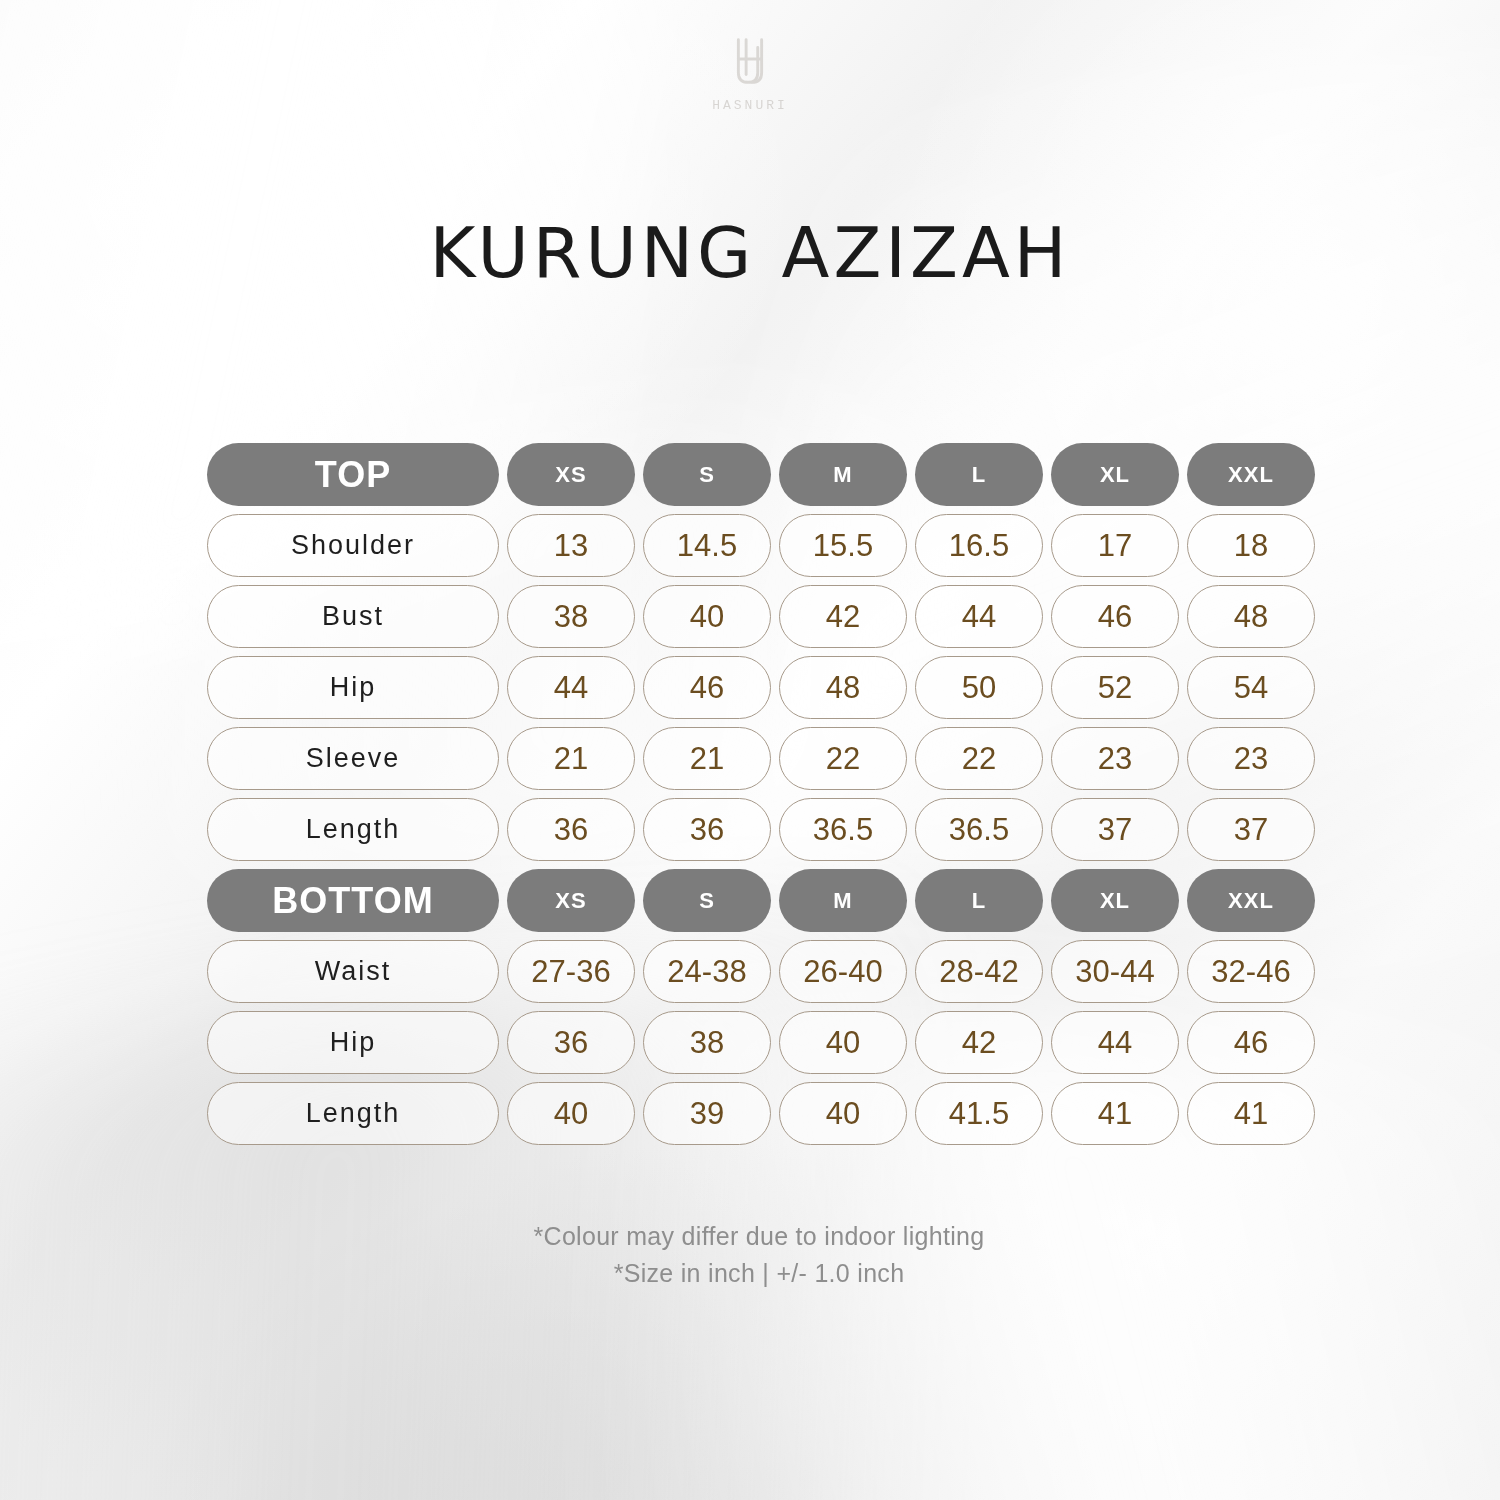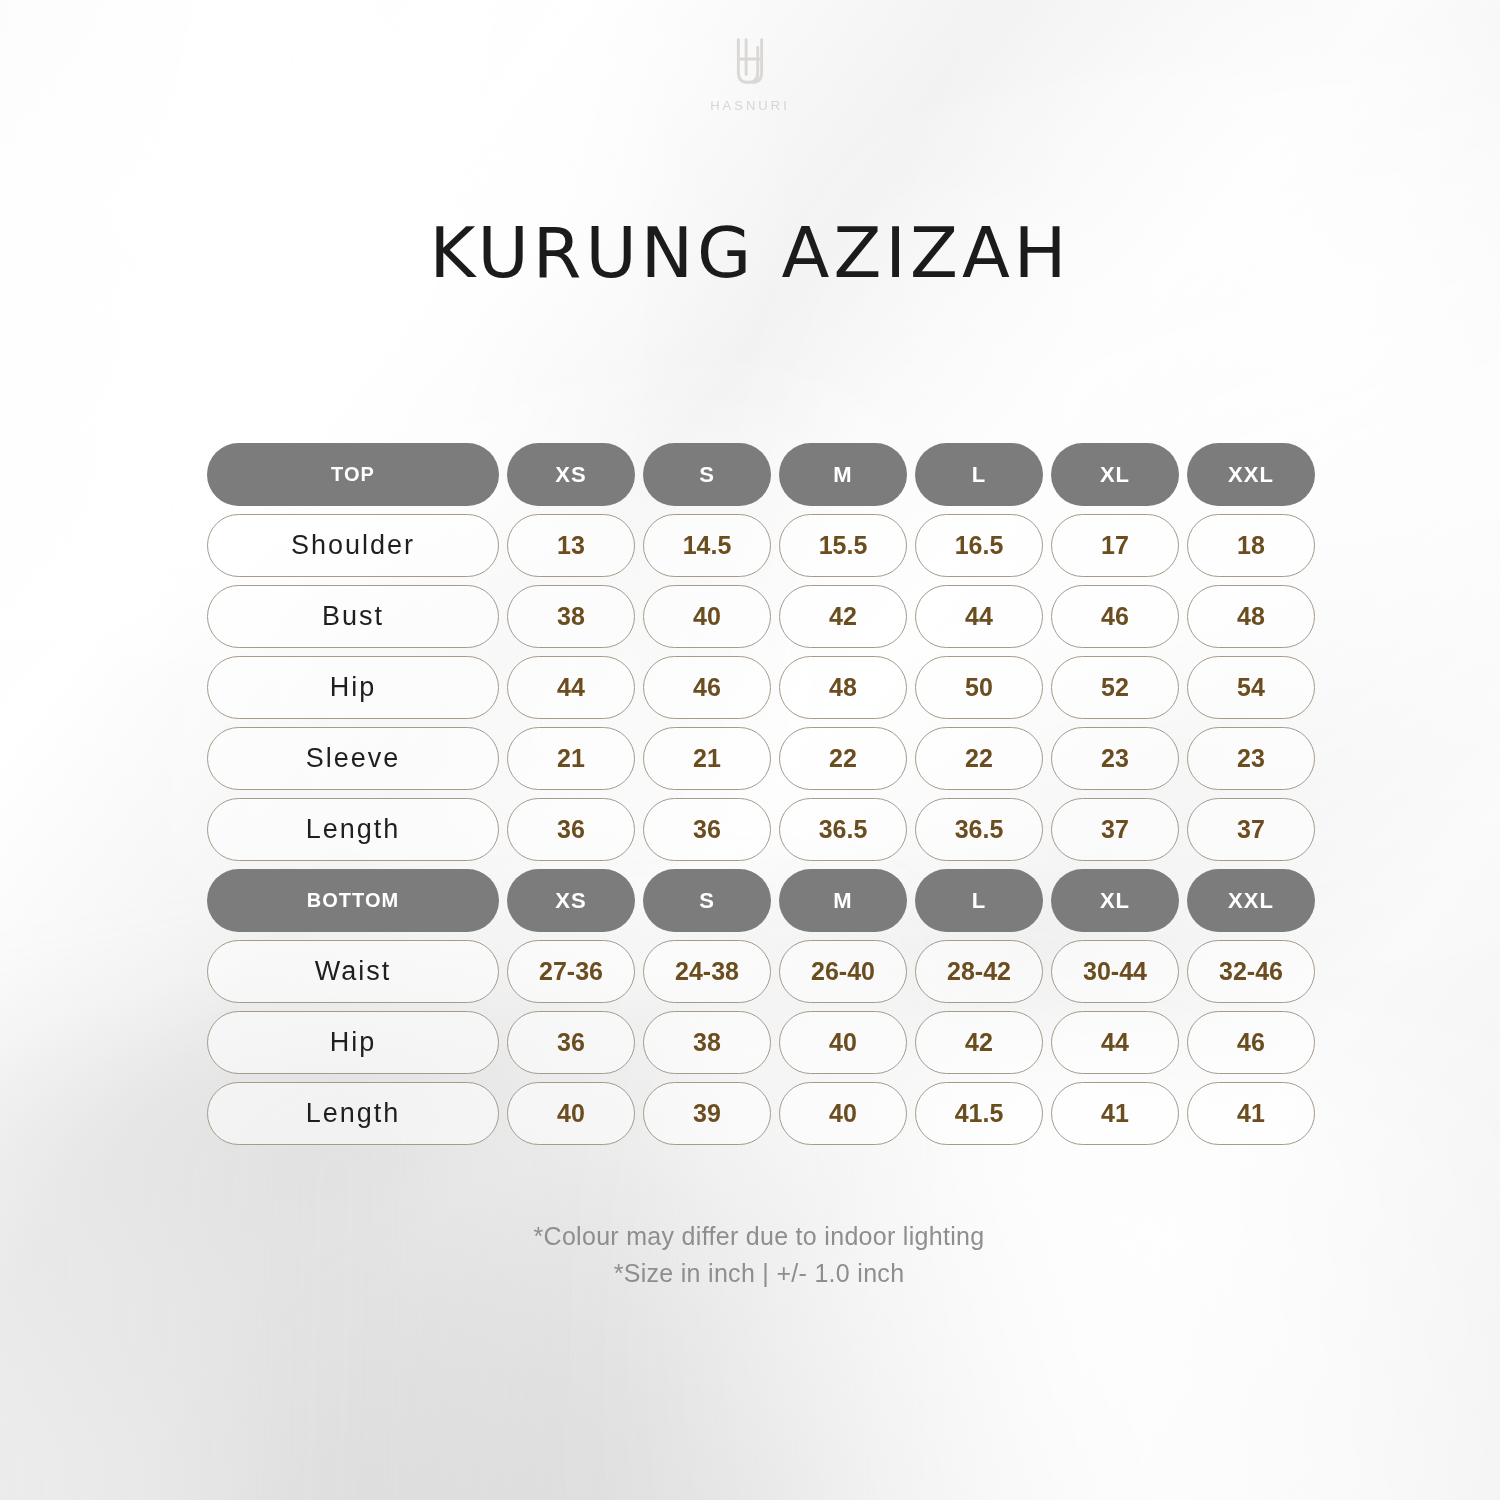--- a/index.html
+++ b/index.html
@@ -82,21 +82,21 @@
   .brand-mark {
     width: 62px;
     height: 62px;
     display: block;
   }
   .brand-name {
     margin-top: 6px;
     font-size: 13px;
     letter-spacing: 3px;
     color: #b8b3ae;
-    font-family: Liberation Sans, sans-serif;
+    font-family: Liberation Mono, monospace;
   }
 
   
   .title {
     position: absolute;
     top: 212px;
     left: 0;
     right: 0;
     text-align: center;
     font-size: 70px;
@@ -138,37 +138,37 @@
 
   
   .row.header .cell {
     background: #7c7c7c;
     color: #ffffff;
     font-weight: 700;
     letter-spacing: 1px;
     font-size: 22px;
   }
   .row.header .label-cell {
-    font-size: 20px;
+    font-size: 36px;
   }
 
   
   .row.data .label-cell {
     background: rgba(255,255,255,0.55);
     border: 1.6px solid #a79a8b;
     color: #1f1f1f;
     letter-spacing: 2px;
     font-size: 27px;
   }
   .row.data .val-cell {
     background: rgba(255,255,255,0.55);
     border: 1.6px solid #a79a8b;
     color: #6b4d20;
-    font-weight: 700;
-    font-size: 25px;
+    font-weight: 400;
+    font-size: 31px;
   }
 
   
   .notes {
     position: absolute;
     top: 1218px;
     left: 18px;
     right: 0;
     text-align: center;
     color: #8e8e8e;

